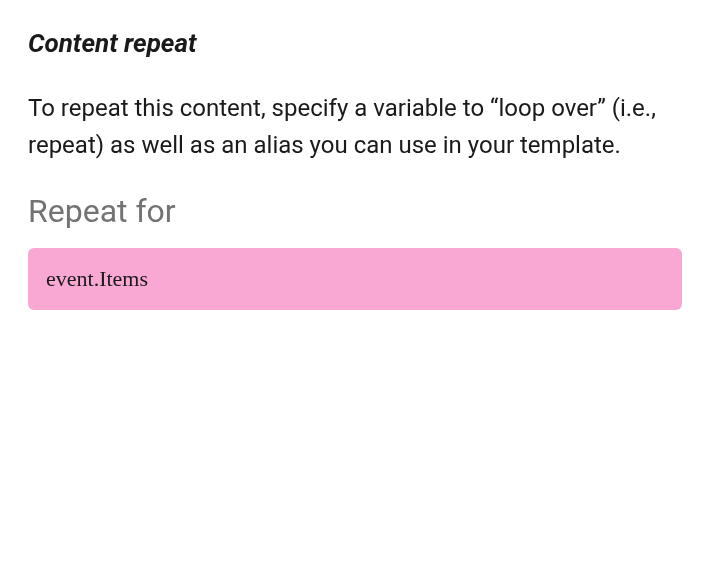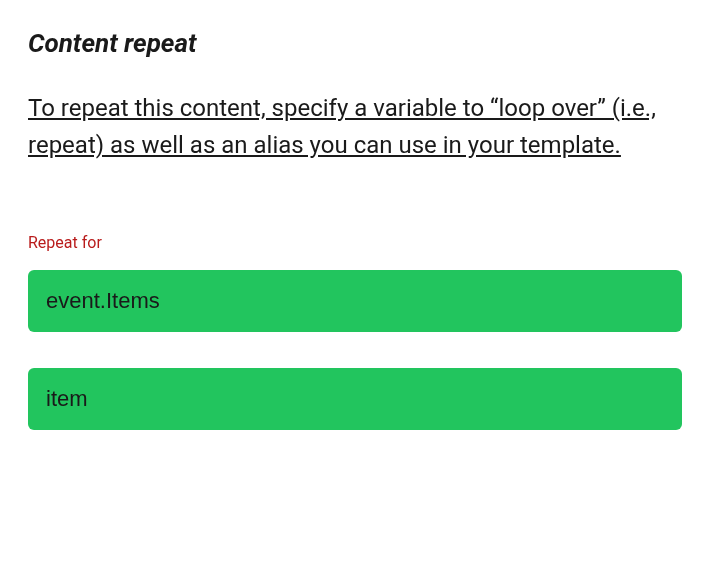--- a/index.html
+++ b/index.html
@@ -19,53 +19,51 @@
       font-size: 26px;
       font-weight: 700;
       color: #1a1a1a;
       margin-bottom: 32px;
       font-style: italic;
     }
     .description {
       font-size: 24px;
       line-height: 1.55;
       color: #1a1a1a;
-      margin-bottom: 69px;
+      margin-bottom: 28px;
       font-weight: 400;
-      text-decoration: underline;
     }
     .field-group {
       margin-bottom: 36px;
     }
     .field-label {
-      font-size: 16px;
+      font-size: 32px;
       font-weight: 400;
-      color: #b91c1c;
+      color: #737373;
       margin-bottom: 18px;
       display: block;
     }
     .field-input {
       width: 100%;
-      background: #22c55e;
+      background: #f9a8d4;
       border: none;
       border-radius: 6px;
       padding: 18px 18px;
       font-size: 22px;
       color: #1a1a1a;
-      font-family: Liberation Sans, sans-serif;
+      font-family: Liberation Serif, serif;
       outline: none;
     }
   </style>
 </head>
 <body>
 
 <h2 class="section-title">Content repeat</h2>
 
 <p class="description">To repeat this content, specify a variable to “loop over” (i.e., repeat) as well as an alias you can use in your template.</p>
 
 <div class="field-group">
   <label class="field-label">Repeat for</label>
   <input type="text" class="field-input" value="event.Items" style="">
 </div>
 
 <div class="field-group">
-  <input type="text" class="field-input" value="item" style="">
 </div>
 
 </body></html>

